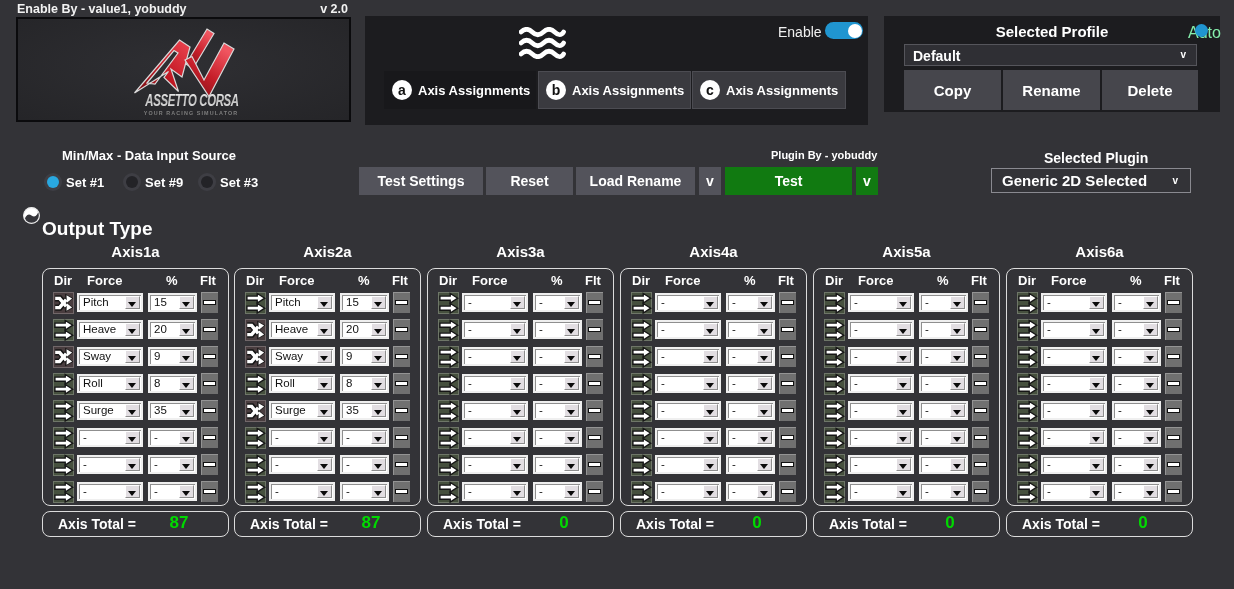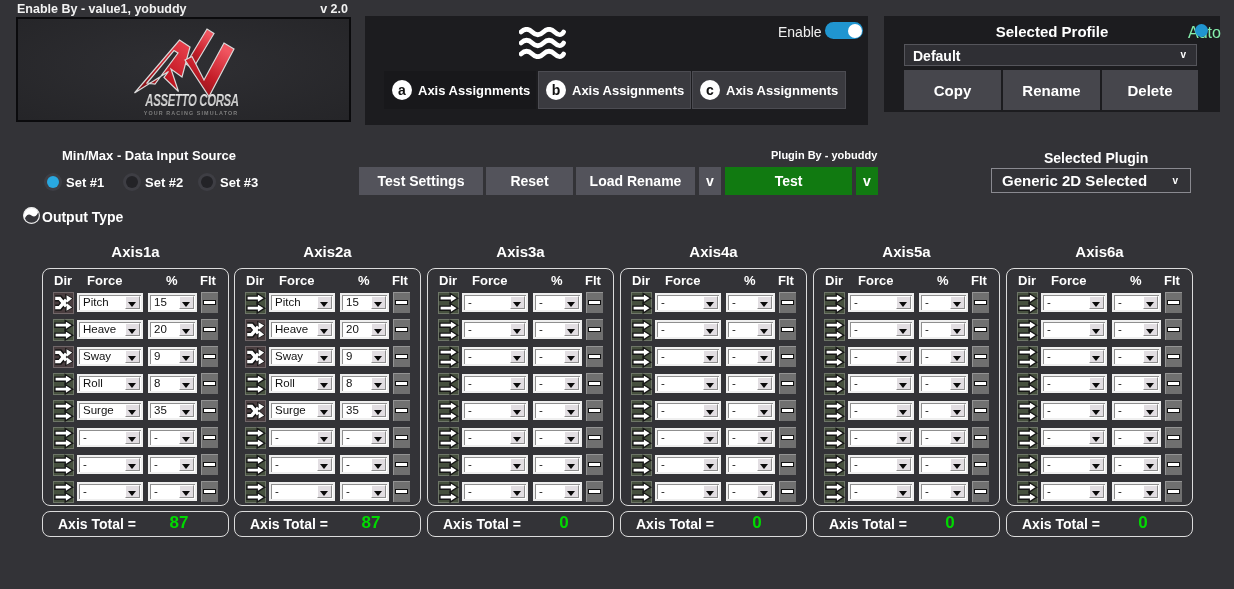--- a/index.html
+++ b/index.html
@@ -137,32 +137,32 @@
 </div>
 
 <div class="label-b13" style="left:62px;top:148px">Min/Max - Data Input Source</div>
 <div class="radio sel" style="left:44px;top:173px">
     <i></i>
   </div>
 <div class="label-b13" style="left:66px;top:175px">Set #1</div>
 <div class="radio" style="left:123px;top:173px">
     <i></i>
   </div>
-<div class="label-b13" style="left:145px;top:175px">Set #2</div>
+<div class="label-b13" style="left:145px;top:175px">Set #9</div>
 <div class="radio" style="left:198px;top:173px">
     <i></i>
   </div>
 <div class="label-b13" style="left:220px;top:175px">Set #3</div>
 
 <svg width="17" height="17" viewBox="0 0 17 17" style="position:absolute;left:23px;top:207px">
 <circle cx="8.5" cy="8.5" r="8" fill="#fff"></circle>
 <path d="M8.5,0.5 a8,8 0 0 1 0,16 a4,4 0 0 1 0,-8 a4,4 0 0 0 0,-8 z" fill="#35353a" transform="rotate(35 8.5 8.5)"></path>
 <circle cx="8.5" cy="8.5" r="7.9" fill="none" stroke="#e8e8e8" stroke-width="1.2"></circle>
 </svg>
-<div class="label-b13" style="left:42px;top:209px;font-size:14px">Output Type</div>
+<div class="label-b13" style="left:42px;top:218px;font-size:19px">Output Type</div>
 
 <div class="gbtn" style="left:359px;width:124px">Test Settings</div>
 <div class="gbtn" style="left:486px;width:87px">Reset</div>
 <div class="gbtn" style="left:576px;width:119px">Load Rename</div>
 <div class="gbtn" style="left:699px;width:22px">v</div>
 <div class="label-b13" style="left:771px;top:149px;font-size:11px">Plugin By - yobuddy</div>
 <div class="gbtn greenbtn" style="left:725px;width:127px">Test</div>
 <div class="gbtn greenbtn" style="left:856px;width:22px">v</div>
 
 <div class="label-b13" style="left:1044px;top:150px;font-size:14px">Selected Plugin</div>

